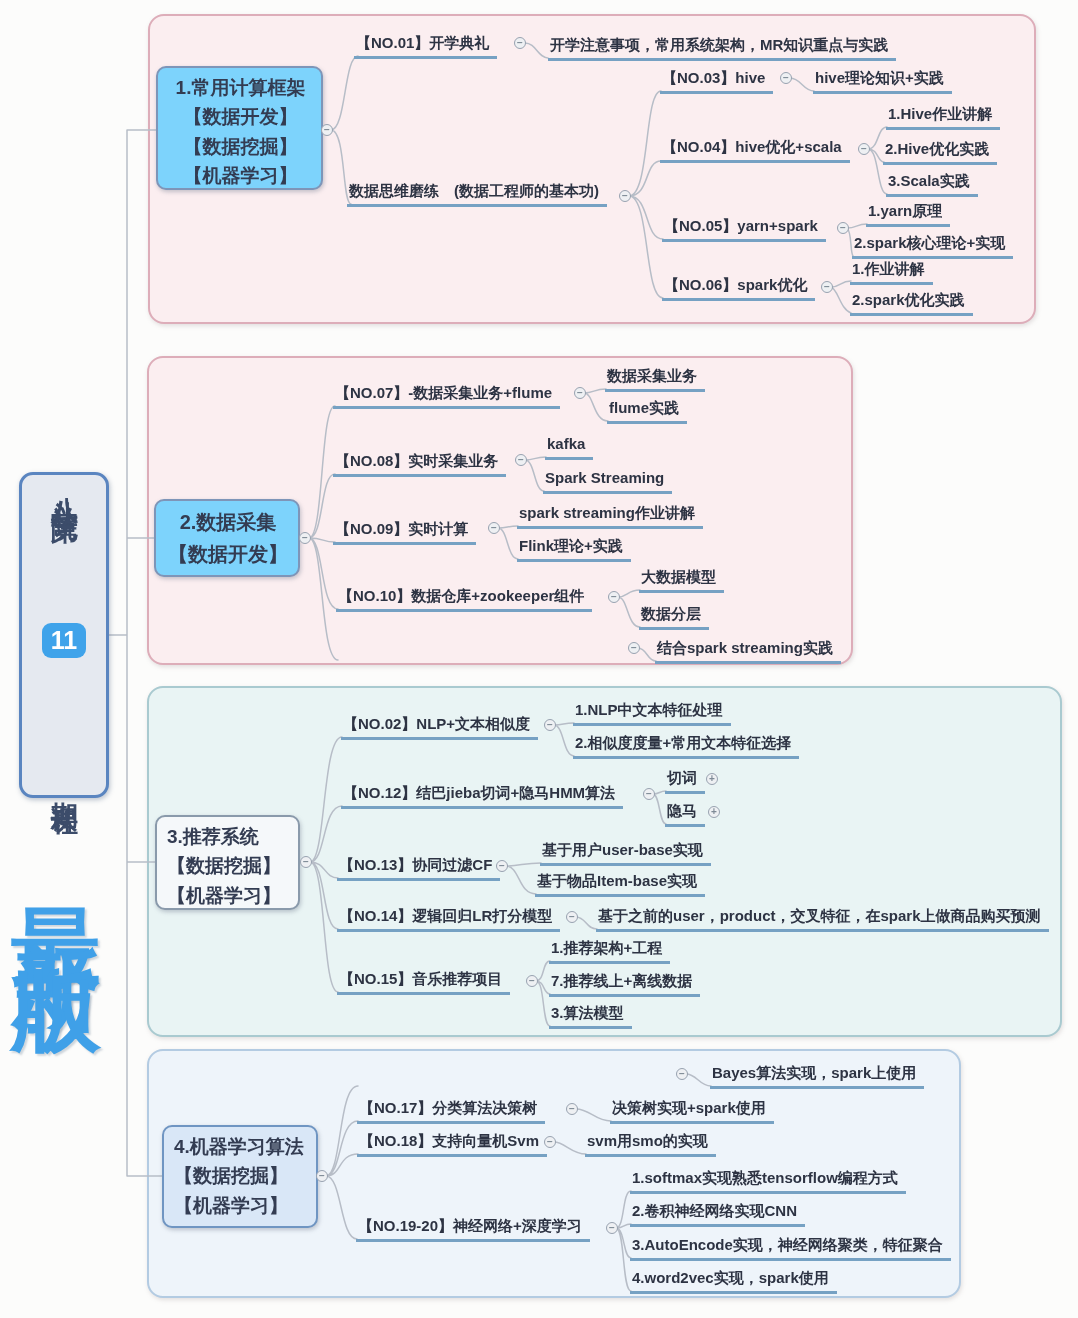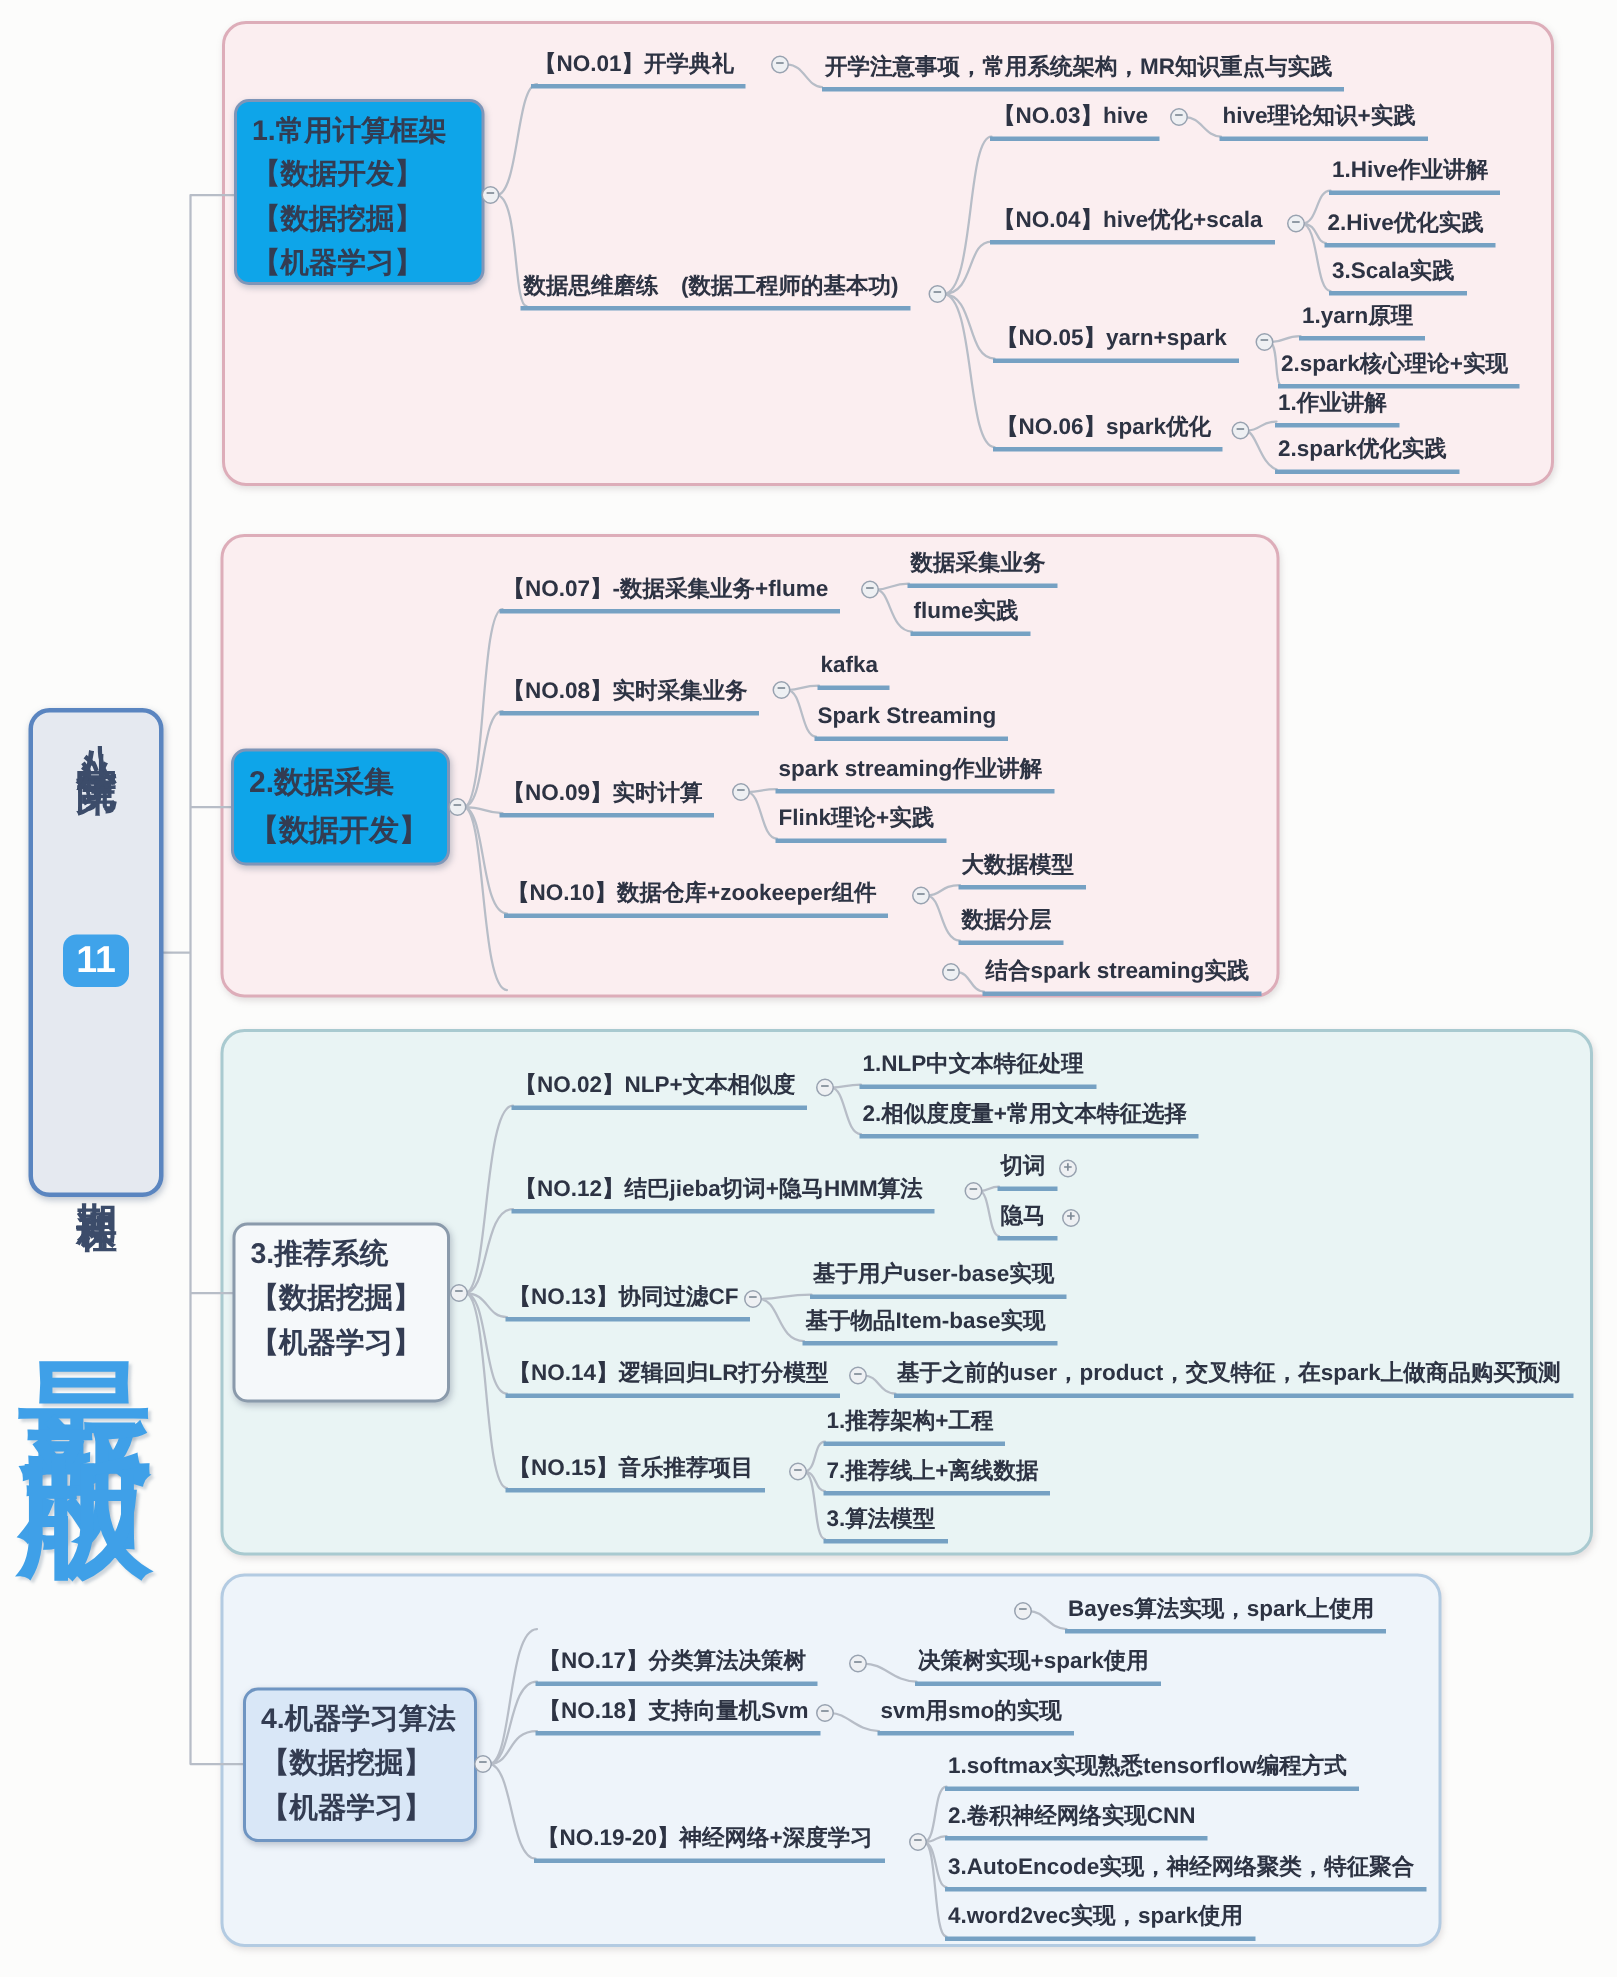--- a/index.html
+++ b/index.html
@@ -7,21 +7,21 @@
           font-family:"Liberation Sans","DejaVu Sans",sans-serif;background:#fcfcfb;}
   .group{position:absolute;border-radius:16px;border:2px solid;box-sizing:border-box;
          box-shadow:1px 2px 4px rgba(150,140,145,.25);z-index:1;}
   .g-pink{background:#fbeef0;border-color:#ddadb9;}
   .g-teal{background:#e9f4f4;border-color:#a9cad0;}
   .g-blue{background:#eef4fa;border-color:#b3cbe2;}
   #lines{position:absolute;left:0;top:0;z-index:2;}
   .sec-label{position:absolute;z-index:3;border-radius:10px;border:2px solid #7e95b8;
              box-sizing:border-box;font-weight:700;color:#333c52;white-space:pre-line;
              padding:5px 8px 4px 10px;box-shadow:1px 2px 4px rgba(110,120,140,.4);}
-  .l-pink{background:#0ea5e9;}
+  .l-pink{background:#7dd3fc;text-align:center;}
   .l-white{background:#f5f8fa;border-color:#8a9aab;}
   .l-blue{background:#d9e7f7;border-color:#6f95c2;}
   .node{position:absolute;z-index:3;white-space:nowrap;font-weight:700;font-size:15px;
         line-height:19px;color:#2d3343;padding:0 8px 4px 2px;
         border-bottom:3px solid #76a1c3;}
   .toggle{position:absolute;z-index:4;width:12px;height:12px;border-radius:50%;
           border:1px solid #98a2b0;background:#eef0f3;color:#7e8a96;font-size:10px;
           line-height:10px;text-align:center;box-sizing:border-box;font-weight:700;}
   #root-node{position:absolute;left:19px;top:472px;width:90px;height:326px;z-index:3;
              background:#e5e9f0;border:3px solid #5a85c0;border-radius:14px;
@@ -90,21 +90,21 @@
   </div>
 
   <div id="watermark">最新版</div>
 
   <div class="sec-label l-pink fs19" style="left:156px;top:66px;width:167px;height:124px;">1.常用计算框架
 【数据开发】
 【数据挖掘】
 【机器学习】</div>
   <div class="sec-label l-pink fs20" style="left:154px;top:499px;width:146px;height:78px;">2.数据采集
 【数据开发】</div>
-  <div class="sec-label l-white fs19" style="left:155px;top:815px;width:145px;height:120px;">3.推荐系统
+  <div class="sec-label l-white fs19" style="left:155px;top:815px;width:145px;height:95px;">3.推荐系统
 【数据挖掘】
 【机器学习】</div>
   <div class="sec-label l-blue fs19" style="left:162px;top:1125px;width:156px;height:103px;">4.机器学习算法
 【数据挖掘】
 【机器学习】</div>
 
   <div class="node" style="left:354px;top:33px;">【NO.01】开学典礼</div>
   <div class="node" style="left:548px;top:35px;">开学注意事项，常用系统架构，MR知识重点与实践</div>
   <div class="node" style="left:347px;top:181px;">数据思维磨练　(数据工程师的基本功)</div>
   <div class="node" style="left:660px;top:68px;">【NO.03】hive</div>

